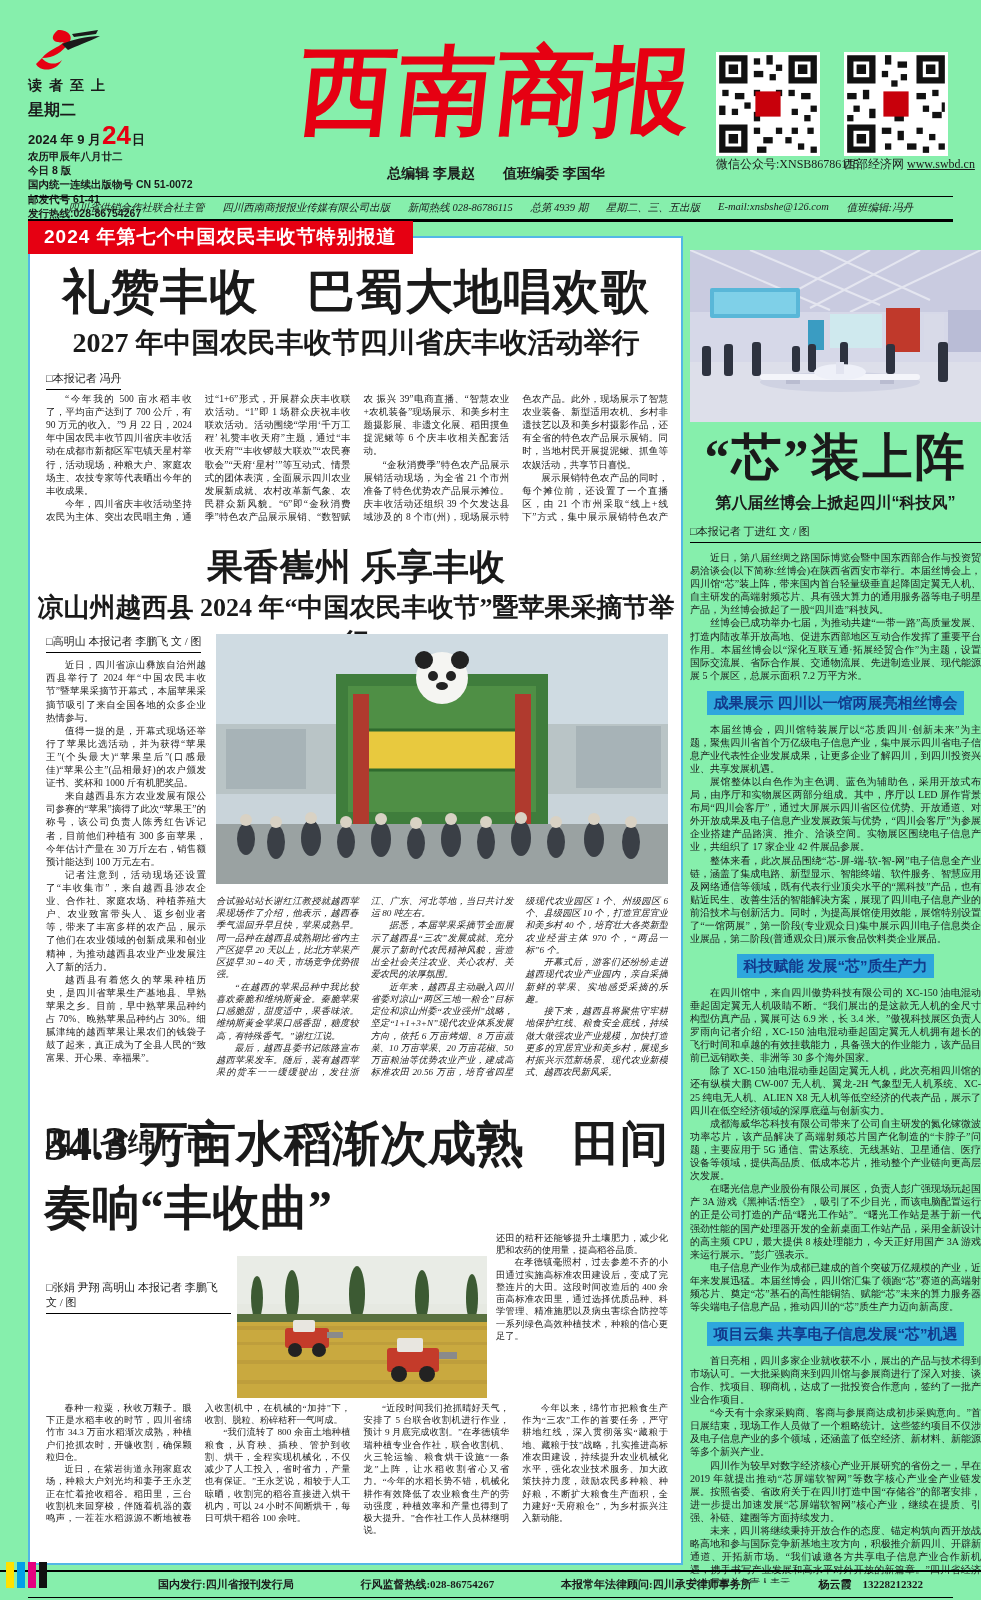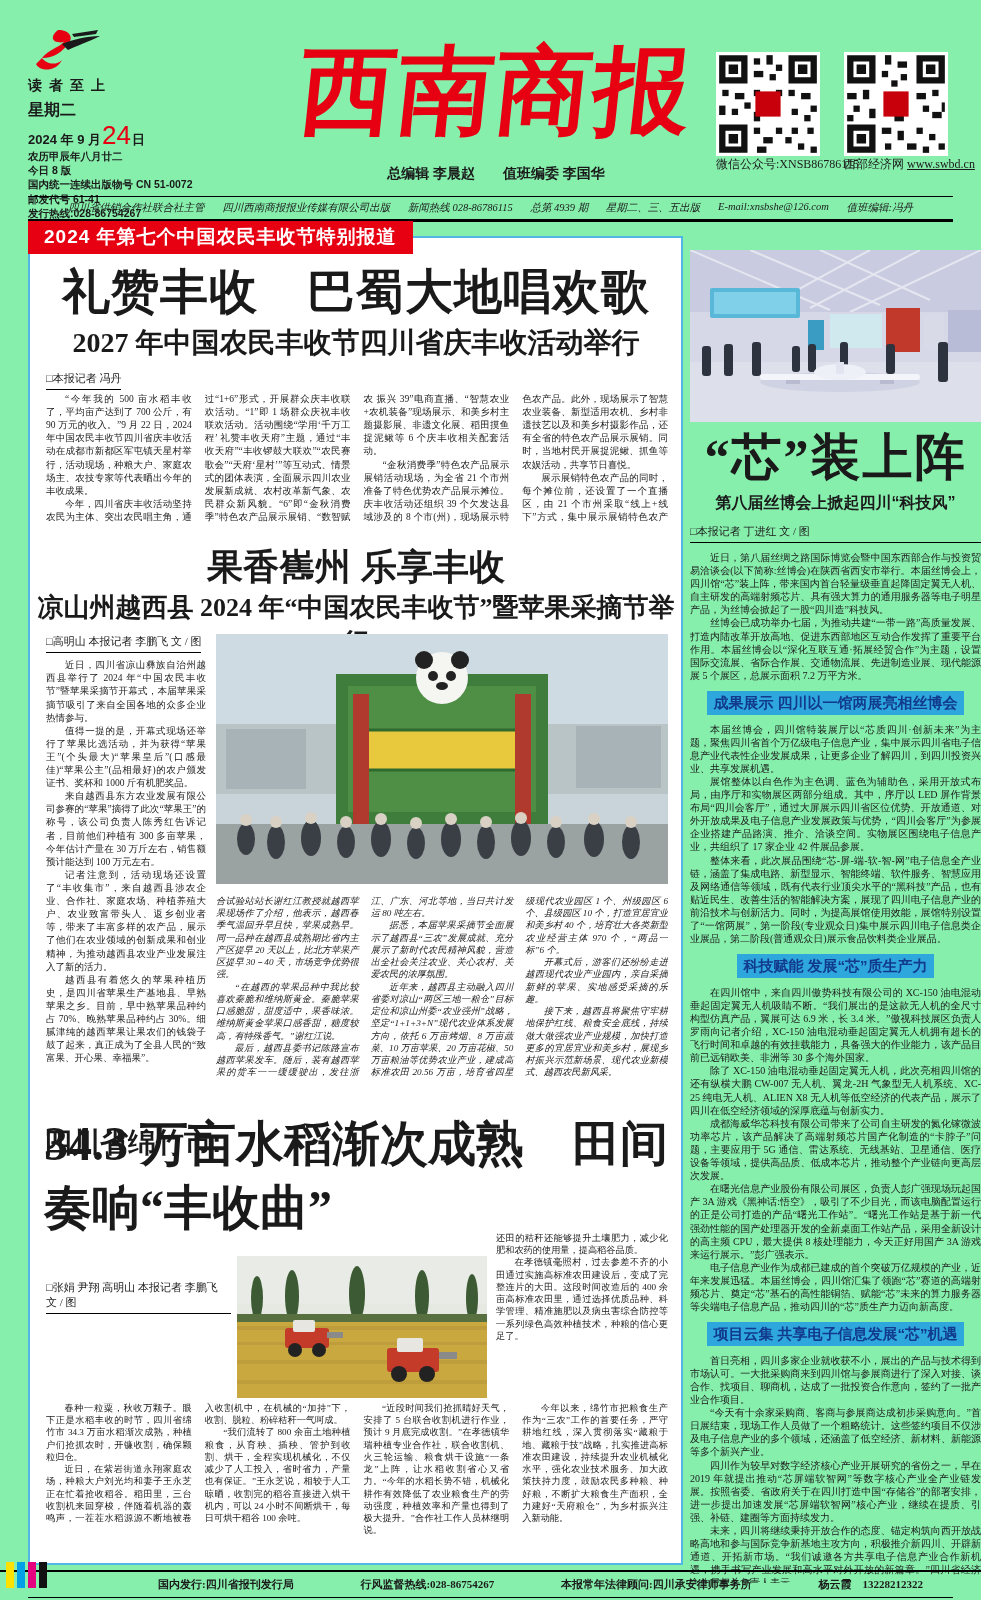--- a/index.html
+++ b/index.html
@@ -6,21 +6,21 @@
   #page{position:relative;width:981px;height:1600px;background:#86efac;margin:0 auto;overflow:hidden;
         font-family:"Liberation Serif",serif;color:#1a1a1a;}
   p{margin:0;}
 
   
   .header-left{position:absolute;left:28px;top:28px;width:270px;}
   .logo-svg{display:block;}
   .slogan{font-weight:bold;font-size:14px;letter-spacing:7px;margin-top:3px;}
   .weekday{font-weight:bold;font-size:16px;margin-top:5px;font-family:"Liberation Sans",sans-serif;}
   .dateline{font-size:13px;margin-top:1px;font-weight:bold;font-family:"Liberation Sans",sans-serif;}
-  .dateline .day{font-size:26px;color:#e60012;font-weight:400;line-height:1;padding:0 1px;}
+  .dateline .day{font-size:26px;color:#e60012;font-weight:700;line-height:1;padding:0 1px;}
   .hsmall{font-size:10.5px;line-height:1.35;font-weight:bold;font-family:"Liberation Sans",sans-serif;}
   .mast-title{position:absolute;left:292px;top:38px;width:408px;text-align:center;color:#e60012;
               font-size:96px;line-height:1.1;font-weight:900;font-family:"DejaVu Serif",serif;
               transform:skewX(-6deg);letter-spacing:2px;}
   .editors{position:absolute;left:292px;top:165px;width:408px;text-align:center;font-weight:bold;
            font-size:14px;font-family:"Liberation Sans",sans-serif;}
   .editors span{margin:0 12px;}
   .qr{position:absolute;top:52px;width:104px;}
   .qr svg{display:block;width:104px;height:104px;}
   .qr-cap{font-size:12px;white-space:nowrap;}

